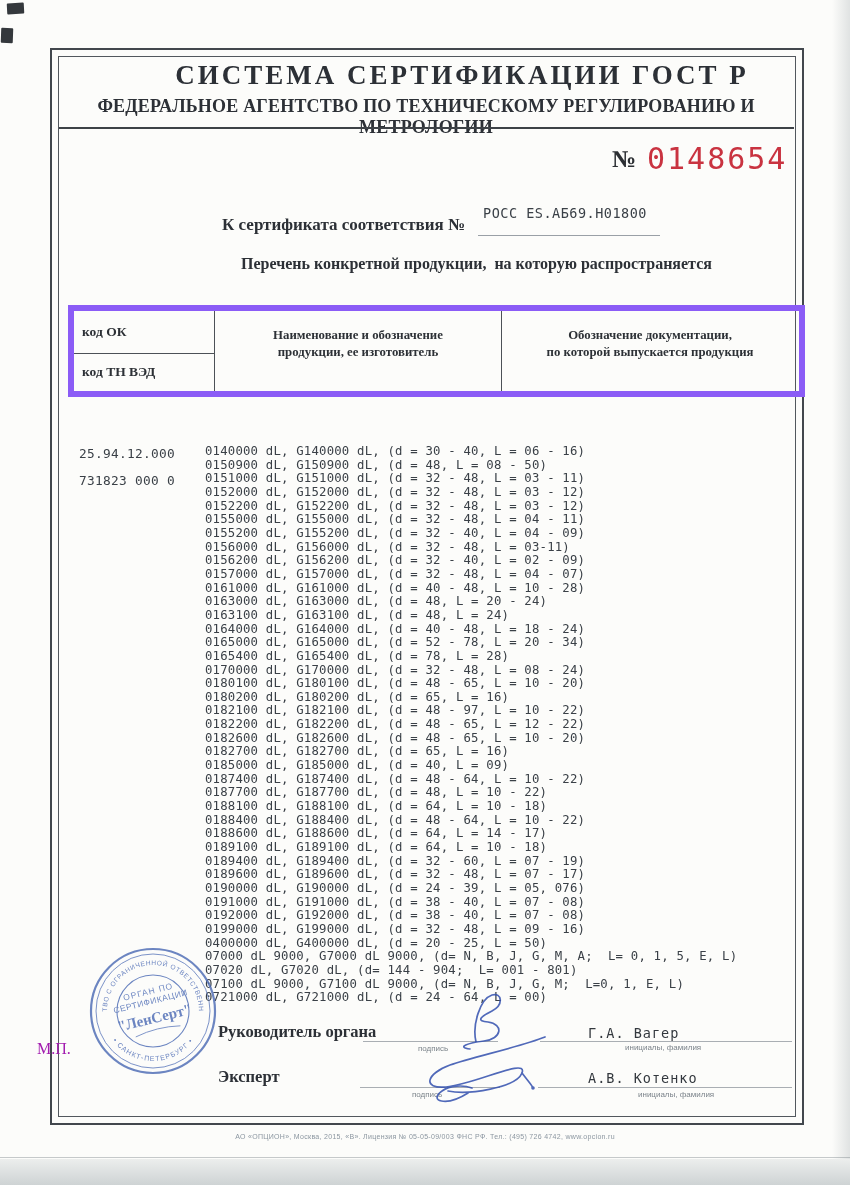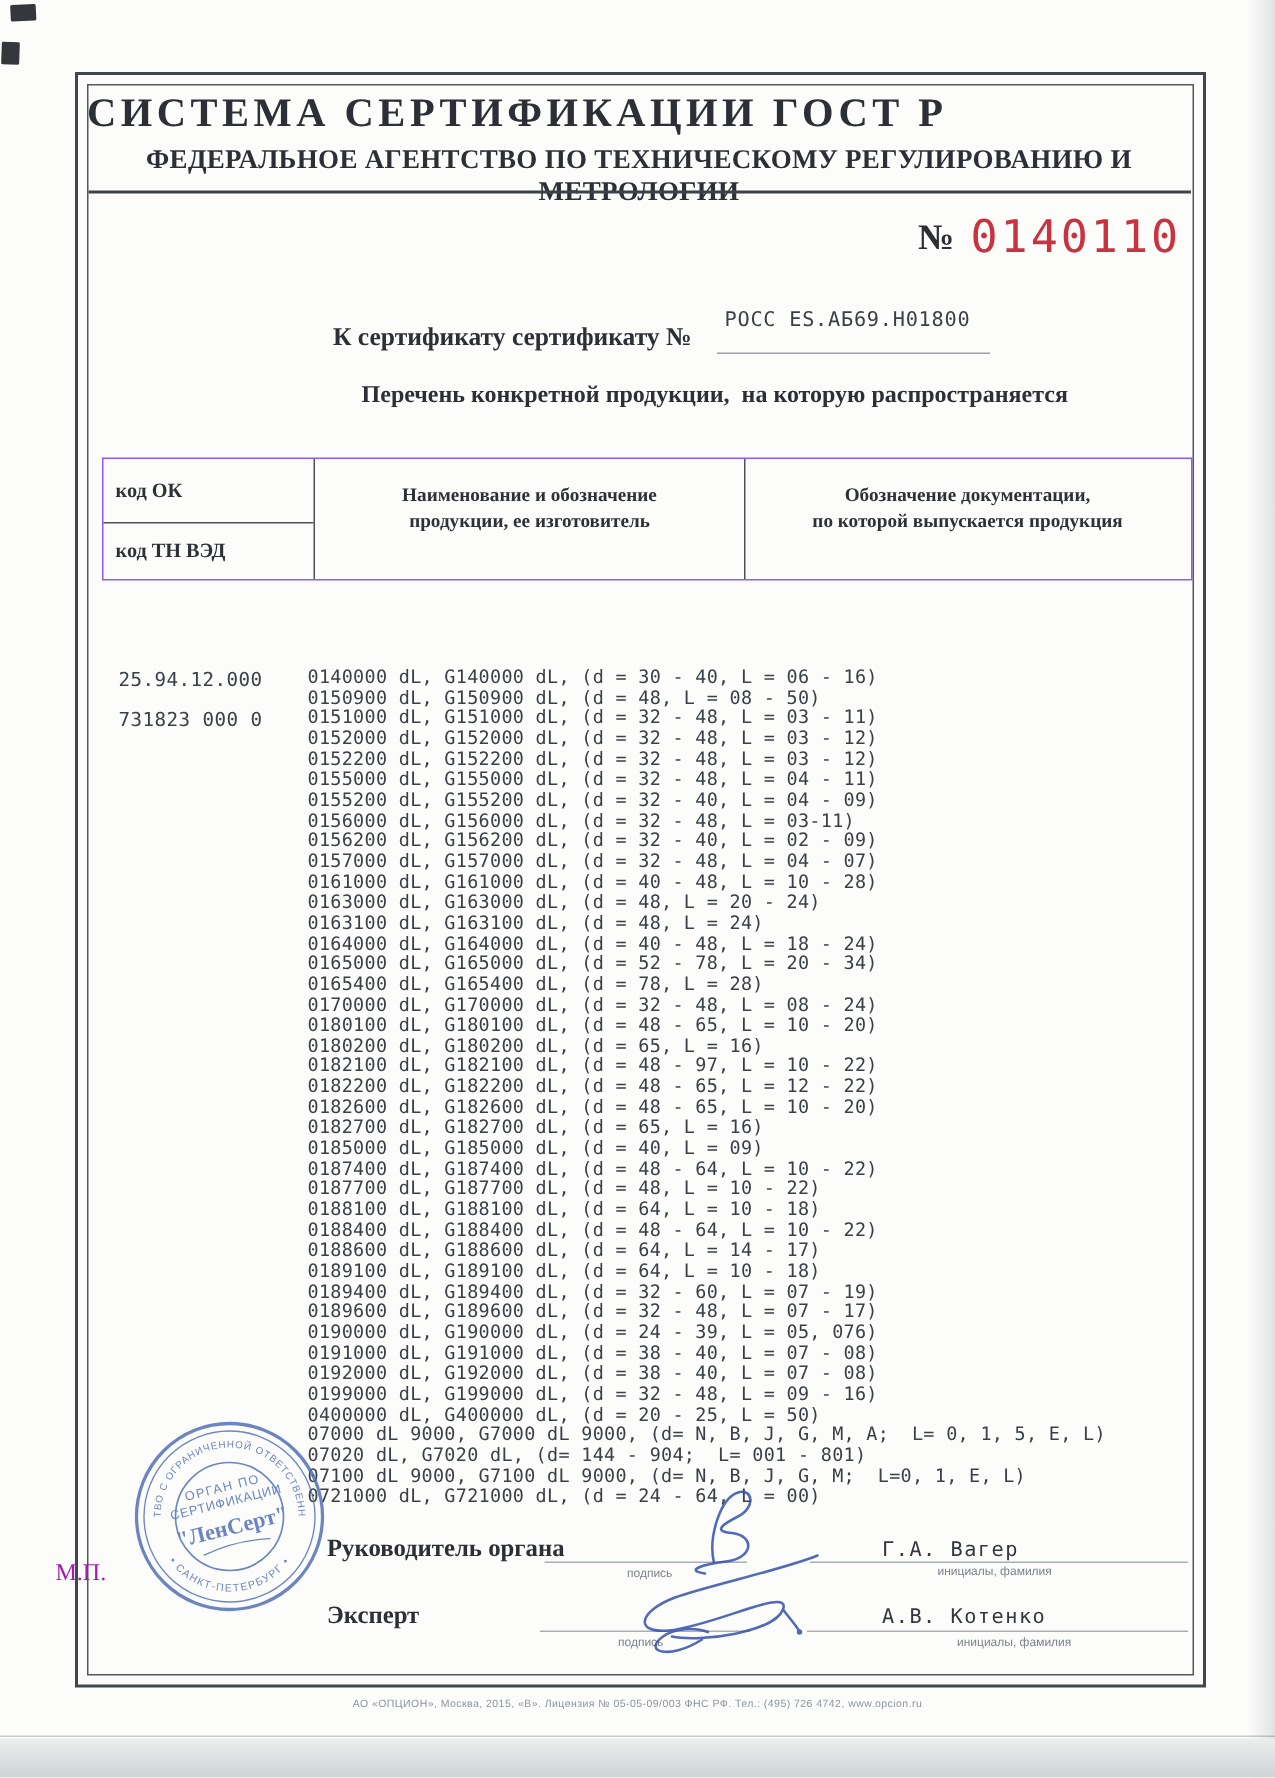--- a/index.html
+++ b/index.html
@@ -11,42 +11,42 @@
   .edge-bottom{position:absolute;left:0;bottom:0;width:100%;height:26px;
     background:linear-gradient(to bottom,#eceeed,#ced3d4);}
   .edge-bottom-line{position:absolute;left:0;top:1157px;width:100%;height:1px;background:rgba(130,140,145,.45);}
   .corner-mark{position:absolute;background:#34383c;border-radius:1px;}
   .mark-a{left:7px;top:3px;width:17px;height:11px;transform:rotate(-3deg);}
   .mark-b{left:1px;top:28px;width:12px;height:15px;transform:rotate(2deg);}
   
   .frame-outer{position:absolute;left:50px;top:48px;width:750px;height:1073px;border:2px solid #42474d;}
   .frame-inner{position:absolute;left:58px;top:56px;width:736px;height:1059px;border:1px solid #52575d;}
   
-  .h1{position:absolute;left:58px;top:60px;width:736px;text-align:left;
-      font-size:27px;font-weight:bold;letter-spacing:3px;color:#2c3036;}
+  .h1{position:absolute;left:58px;top:60px;width:736px;text-align:center;
+      font-size:27px;font-weight:bold;letter-spacing:3px;color:#2c3036;padding-left:36px;}
   .h2{position:absolute;left:58px;top:96px;width:736px;text-align:center;
       font-size:18px;font-weight:bold;letter-spacing:.2px;color:#2c3036;}
   .header-rule{position:absolute;left:59px;top:127px;width:735px;height:2px;background:#3d4247;}
   
   .doc-no{position:absolute;left:612px;top:146px;color:#2c2f33;font-size:24px;font-weight:bold;}
   .doc-no-digits{position:absolute;left:647px;top:141px;font-family:"DejaVu Sans Mono","Liberation Mono",monospace;
       font-size:30px;color:#c93340;letter-spacing:2px;}
   .doc-title{position:absolute;left:58px;top:170px;width:736px;text-align:center;
       font-size:26px;font-weight:bold;letter-spacing:2.5px;color:#24282d;}
   
   .cert-label{position:absolute;left:222px;top:215px;font-size:17px;font-weight:bold;color:#2c3036;}
   .cert-value{position:absolute;left:483px;top:205px;font-family:"DejaVu Sans Mono","Liberation Mono",monospace;
       font-size:13.5px;color:#3a4047;letter-spacing:.5px;}
   .cert-underline{position:absolute;left:478px;top:235px;width:182px;height:1px;background:#9aa0a6;}
   .subtitle1,.subtitle2{position:absolute;left:58px;width:837px;text-align:center;font-size:16px;
       font-weight:bold;color:#2c3036;white-space:pre;}
   .subtitle1{top:255px;}
   .subtitle2{top:280px;}
   
-  .tbl{position:absolute;left:68px;top:305px;width:725px;height:80px;border:1px solid #8b5cf6;font-family:Liberation Serif, serif;}
+  .tbl{position:absolute;left:68px;top:305px;width:725px;height:80px;border:6px solid #8b5cf6;font-family:Liberation Serif, serif;}
   .tbl-v1{position:absolute;left:140px;top:0;bottom:0;width:1px;background:#4c5157;}
   .tbl-v2{position:absolute;left:427px;top:0;bottom:0;width:1px;background:#4c5157;}
   .tbl-h1{position:absolute;left:0;top:42px;width:140px;height:1px;background:#4c5157;}
   .cell-c1a{position:absolute;left:8px;top:13px;font-size:13.5px;font-weight:bold;color:#2d3136;}
   .cell-c1b{position:absolute;left:8px;top:53px;font-size:13.5px;font-weight:bold;color:#2d3136;}
   .cell-c2{position:absolute;left:141px;top:16px;width:286px;text-align:center;
       font-size:12.8px;font-weight:bold;color:#2d3136;line-height:17px;white-space:pre-line;}
   .cell-c3{position:absolute;left:428px;top:16px;width:296px;text-align:center;
       font-size:12.8px;font-weight:bold;color:#2d3136;line-height:17px;white-space:pre-line;}
   
@@ -94,24 +94,24 @@
   <div class="corner-mark mark-b"></div>
 
   <div class="frame-outer"></div>
   <div class="frame-inner"></div>
 
   <div class="h1">СИСТЕМА СЕРТИФИКАЦИИ ГОСТ Р</div>
   <div class="h2">ФЕДЕРАЛЬНОЕ АГЕНТСТВО ПО ТЕХНИЧЕСКОМУ РЕГУЛИРОВАНИЮ И МЕТРОЛОГИИ</div>
   <div class="header-rule"></div>
 
   <div class="doc-no">№</div>
-  <div class="doc-no-digits">0140110</div>
+  <div class="doc-no-digits">0148654</div>
 
 
-  <div class="cert-label">К сертификату сертификату №</div>
+  <div class="cert-label">К сертификата соответствия №</div>
   <div class="cert-value mono">РОСС ES.АБ69.Н01800</div>
   <div class="cert-underline"></div>
 
   <div class="subtitle1">Перечень конкретной продукции,  на которую распространяется</div>
 
   <div class="tbl">
     <div class="tbl-v1"></div>
     <div class="tbl-v2"></div>
     <div class="tbl-h1"></div>
     <div class="cell-c1a">код ОК</div>

